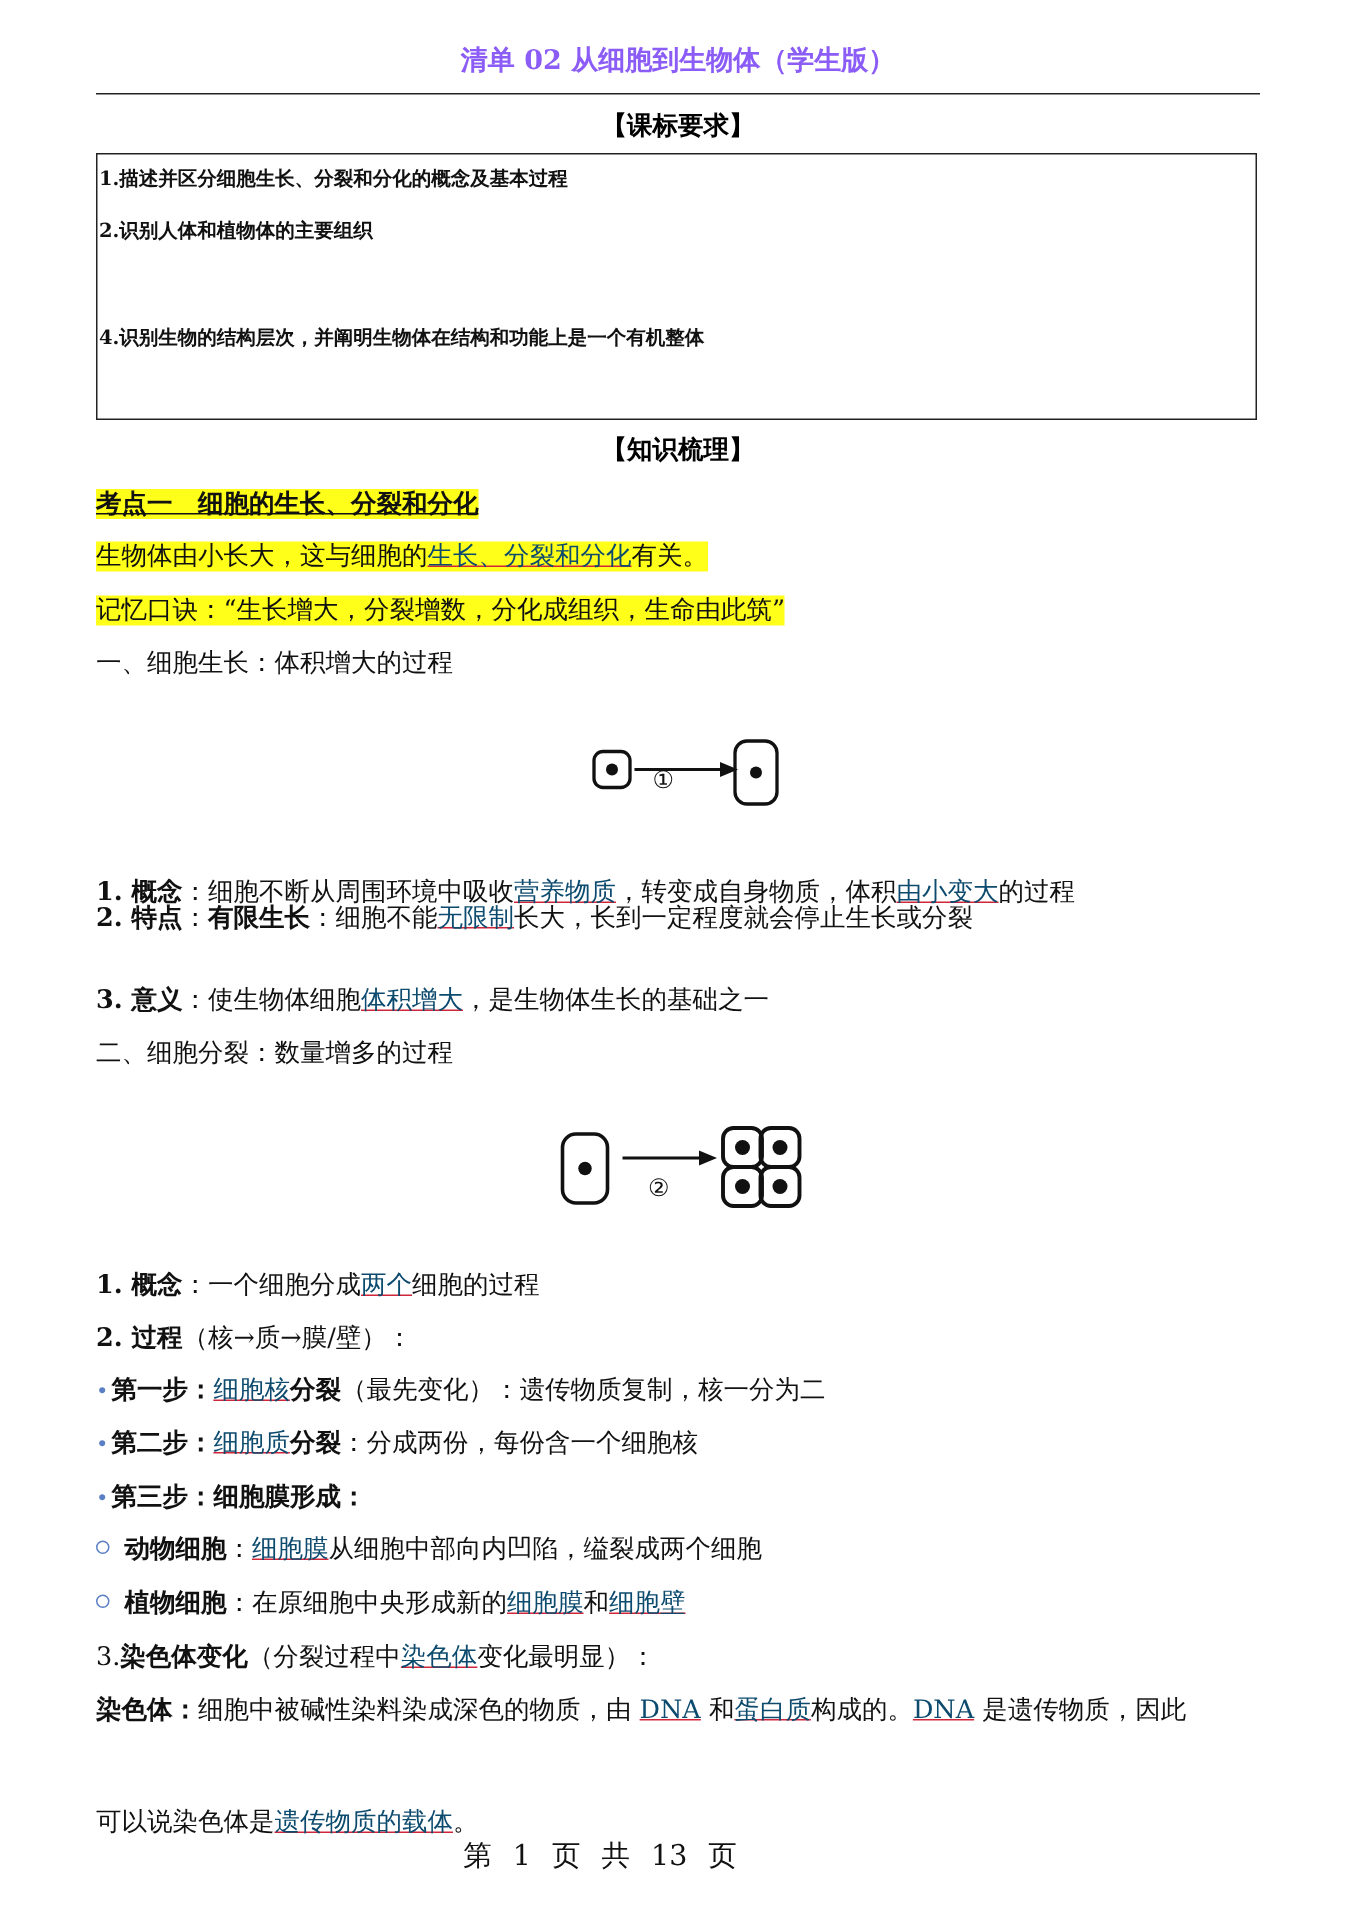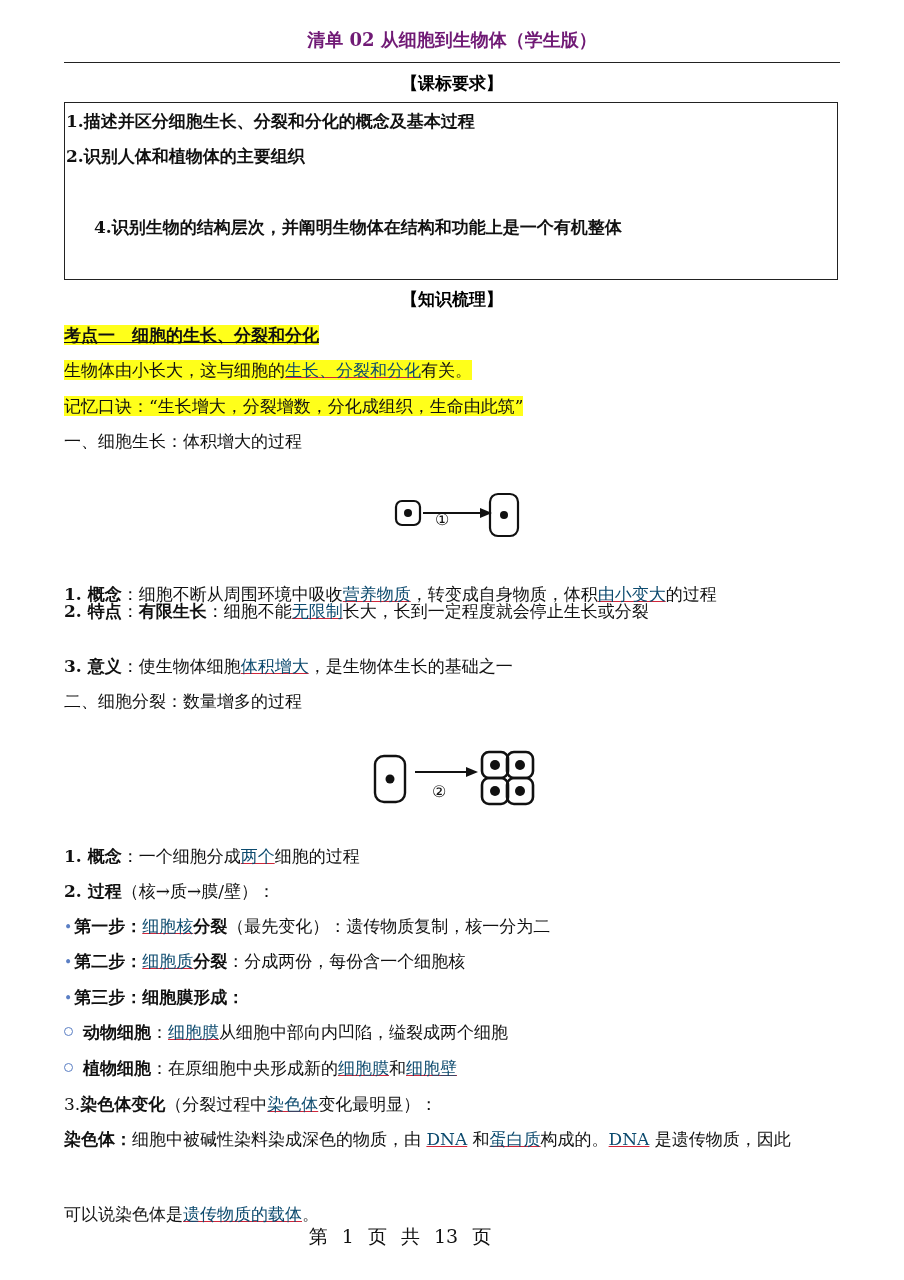--- a/index.html
+++ b/index.html
@@ -1,25 +1,25 @@
 <!DOCTYPE html>
 <html><head>
 <meta charset="utf-8">
 <style>
   html, body { margin:0; padding:0; background:#ffffff; }
   body { width:904px; height:1280px; position:relative; overflow:hidden;
          font-family:"DejaVu Serif", "Liberation Serif", serif; color:#111; }
   .page-title { position:absolute; left:0; width:904px; top:28px; text-align:center;
-                font-size:18px; font-weight:bold; color:#701a75; }
+                font-size:18px; font-weight:bold; color:#8b5cf6; }
   .title-rule { position:absolute; left:64px; width:776px; top:62px; height:0; border-top:1.5px solid #222; }
   .section-head { position:absolute; left:0; width:904px; text-align:center; font-size:17px;
                   font-weight:bold; color:#000000; }
   .req-box { position:absolute; left:64px; top:102px; width:774px; height:178px;
              border:1.5px solid #222; box-sizing:border-box; }
-  .req-item { position:absolute; left:1px; font-size:17px; font-weight:bold; white-space:nowrap; }
+  .req-item { position:absolute; left:1px; font-size:13px; font-weight:bold; white-space:nowrap; }
   .line { position:absolute; left:64px; font-size:17px; white-space:nowrap; }
   .hl { background:#ffff1a; }
   .bold { font-weight:bold; }
   .u-red { color:#0c4a6e; text-decoration:underline; text-decoration-color:#d0263a; }
   .u-black { text-decoration:underline; }
   .bullet-dot { color:#5b7fc4; font-size:14px; margin-right:2px; }
   .circle-bullet { display:inline-block; width:7px; height:7px; border:1.5px solid #5b7fc4;
                    border-radius:50%; margin-right:10px; vertical-align:middle; position:relative; top:-2px; }
   .diagram { position:absolute; }
   .footer { position:absolute; left:0; width:800px; top:1224px; text-align:center; font-size:19px;
@@ -29,21 +29,21 @@
 <body>
 
 <div class="page-title">清单 02  从细胞到生物体（学生版）</div>
 <div class="title-rule"></div>
 
 <div class="section-head" style="top:72px;">【课标要求】</div>
 
 <div class="req-box">
   <div class="req-item" style="top:7px;">1.描述并区分细胞生长、分裂和分化的概念及基本过程</div>
   <div class="req-item" style="top:42px;">2.识别人体和植物体的主要组织</div>
-  <div class="req-item" style="top:113px;padding-left:28px;">4.识别生物的结构层次，并阐明生物体在结构和功能上是一个有机整体</div>
+  <div class="req-item" style="top:113px;">4.识别生物的结构层次，并阐明生物体在结构和功能上是一个有机整体</div>
 </div>
 
 <div class="section-head" style="top:288px;">【知识梳理】</div>
 
 <div class="line" style="top:324px;">
   <span class="hl bold u-black">考点一　细胞的生长、分裂和分化</span>
 </div>
 
 <div class="line" style="top:359px;">
   <span class="hl"><span>生物体由小长大，这与细胞的</span><span class="u-red">生长、分裂和分化</span><span>有关。</span></span>

